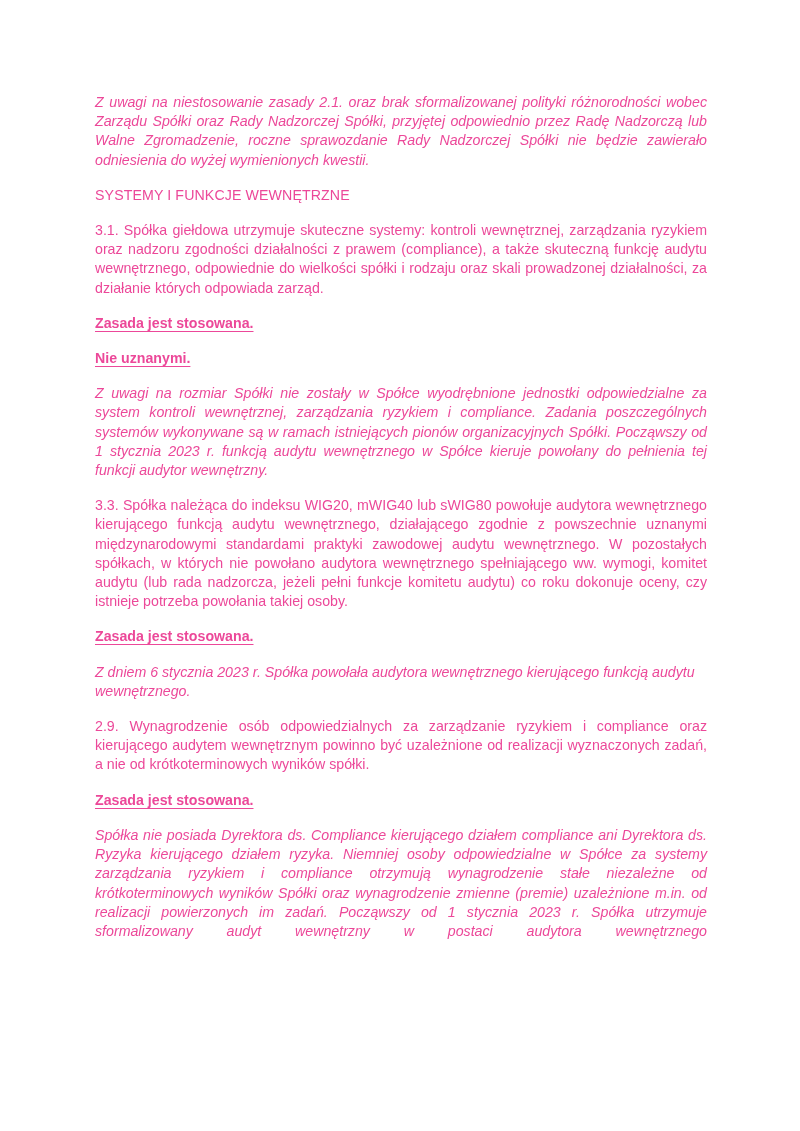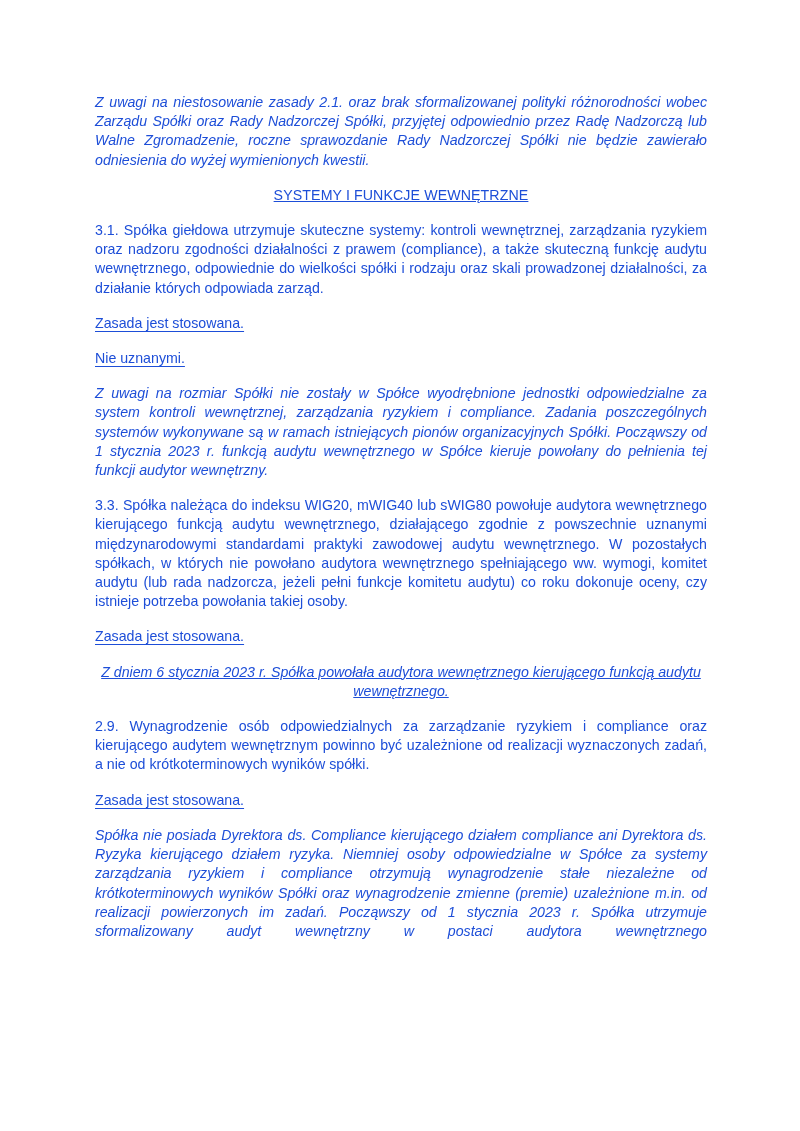--- a/index.html
+++ b/index.html
@@ -1,26 +1,26 @@
 <!DOCTYPE html>
 <html><head>
 <meta charset="utf-8">
 <style>
   html, body { margin: 0; padding: 0; background: #ffffff; }
   body { width: 800px; height: 1131px; overflow: hidden; position: relative; }
   .page {
     position: absolute; left: 95px; top: 93px; width: 612px;
     font-family: "Liberation Sans", sans-serif;
-    font-size: 14.2px; line-height: 19.2px; color: #1d4ed8;
+    font-size: 14.2px; line-height: 19.2px; color: #ec4899;
   }
   .p { margin: 0 0 16px 0; text-align: justify; }
   .it { font-style: italic; }
   .heading { text-transform: none; letter-spacing: 0.1px; }
-  .status { margin: 0 0 16px 0; font-weight: 400; text-decoration: underline; text-underline-offset: 3px; text-decoration-thickness: 1px; }
-  .left { text-align: center; text-decoration: underline; }
+  .status { margin: 0 0 16px 0; font-weight: 700; text-decoration: underline; text-underline-offset: 3px; text-decoration-thickness: 1px; }
+  .left { text-align: left; }
 </style>
 </head>
 <body>
 
 <div class="page">
   <p class="p it">Z uwagi na niestosowanie zasady 2.1. oraz brak sformalizowanej polityki różnorodności wobec Zarządu Spółki oraz Rady Nadzorczej Spółki, przyjętej odpowiednio przez Radę Nadzorczą lub Walne Zgromadzenie, roczne sprawozdanie Rady Nadzorczej Spółki nie będzie zawierało odniesienia do wyżej wymienionych kwestii.</p>
   <p class="p heading left">SYSTEMY I FUNKCJE WEWNĘTRZNE</p>
 
   <p class="p">3.1. Spółka giełdowa utrzymuje skuteczne systemy: kontroli wewnętrznej, zarządzania ryzykiem oraz nadzoru zgodności działalności z prawem (compliance), a także skuteczną funkcję audytu wewnętrznego, odpowiednie do wielkości spółki i rodzaju oraz skali prowadzonej działalności, za działanie których odpowiada zarząd.</p>
   <p class="status">Zasada jest stosowana.</p>

